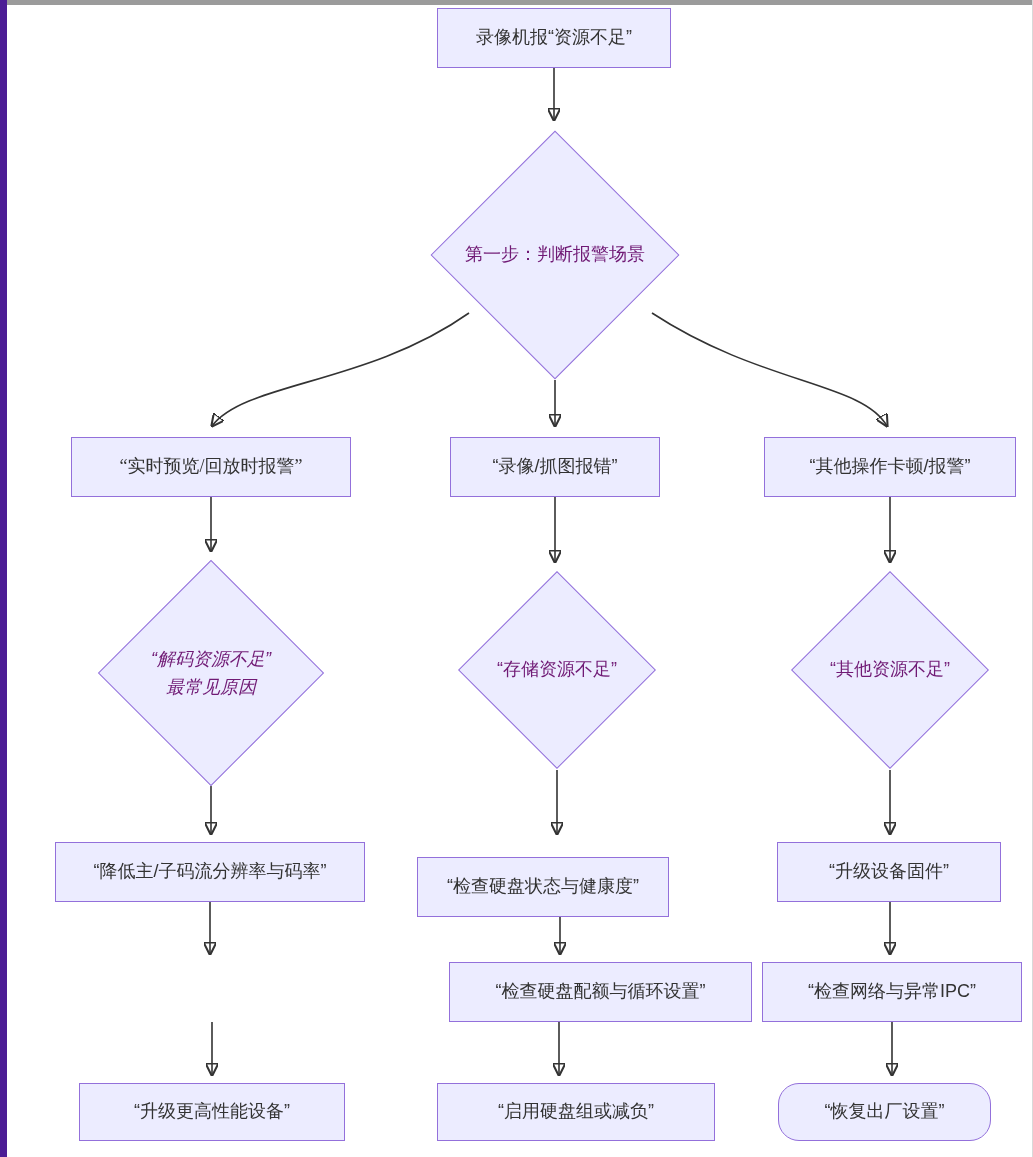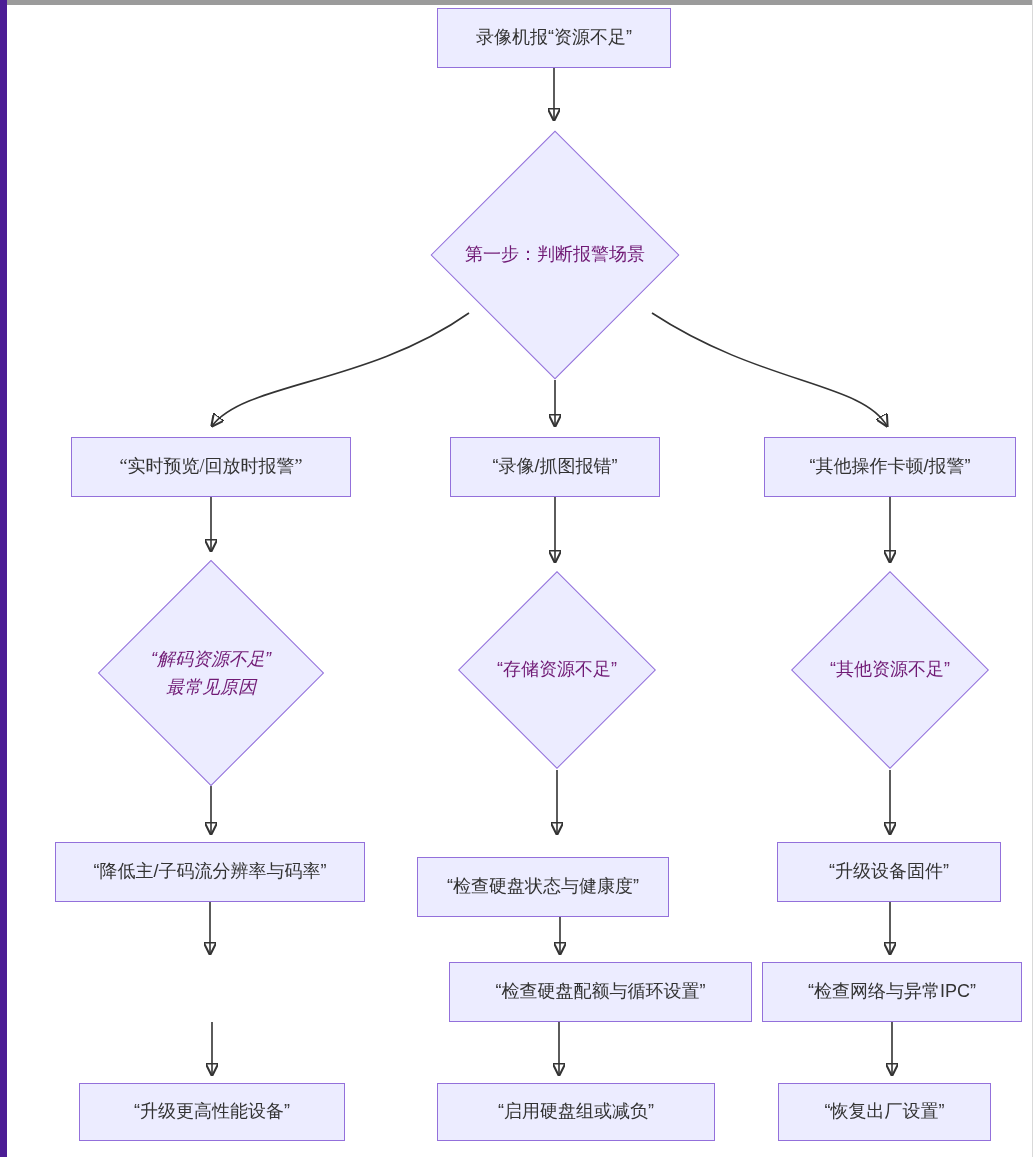--- a/index.html
+++ b/index.html
@@ -137,18 +137,18 @@
   <div class="node" style="left:755px; top:962px; width:260px; height:60px;">
     <span>“检查网络与异常IPC”</span>
   </div>
 
   <div class="node" style="left:72px; top:1083px; width:266px; height:58px;">
     <span>“升级更高性能设备”</span>
   </div>
   <div class="node" style="left:430px; top:1083px; width:278px; height:58px;">
     <span>“启用硬盘组或减负”</span>
   </div>
-  <div class="node" style="left:771px; top:1083px; width:213px; height:58px;">
+  <div class="node" style="left:771px; top:1083px; width:213px; height:58px;border-radius:21px;">
     <span>“恢复出厂设置”</span>
   </div>
 
   <div class="top-bar"></div>
 </div>
 
 </body></html>

